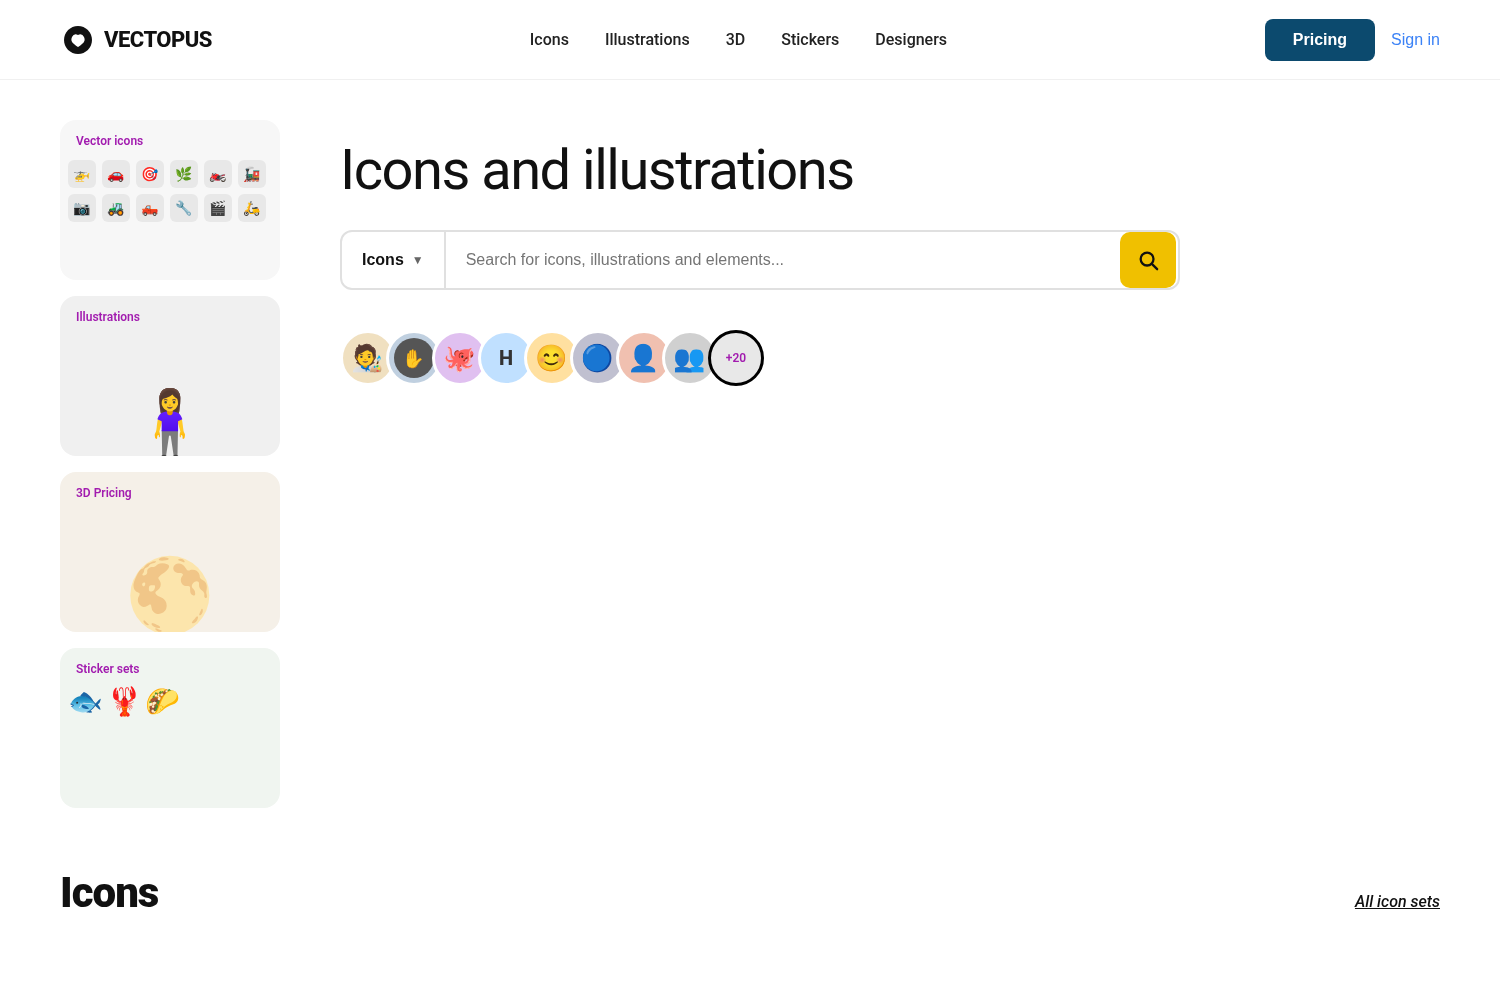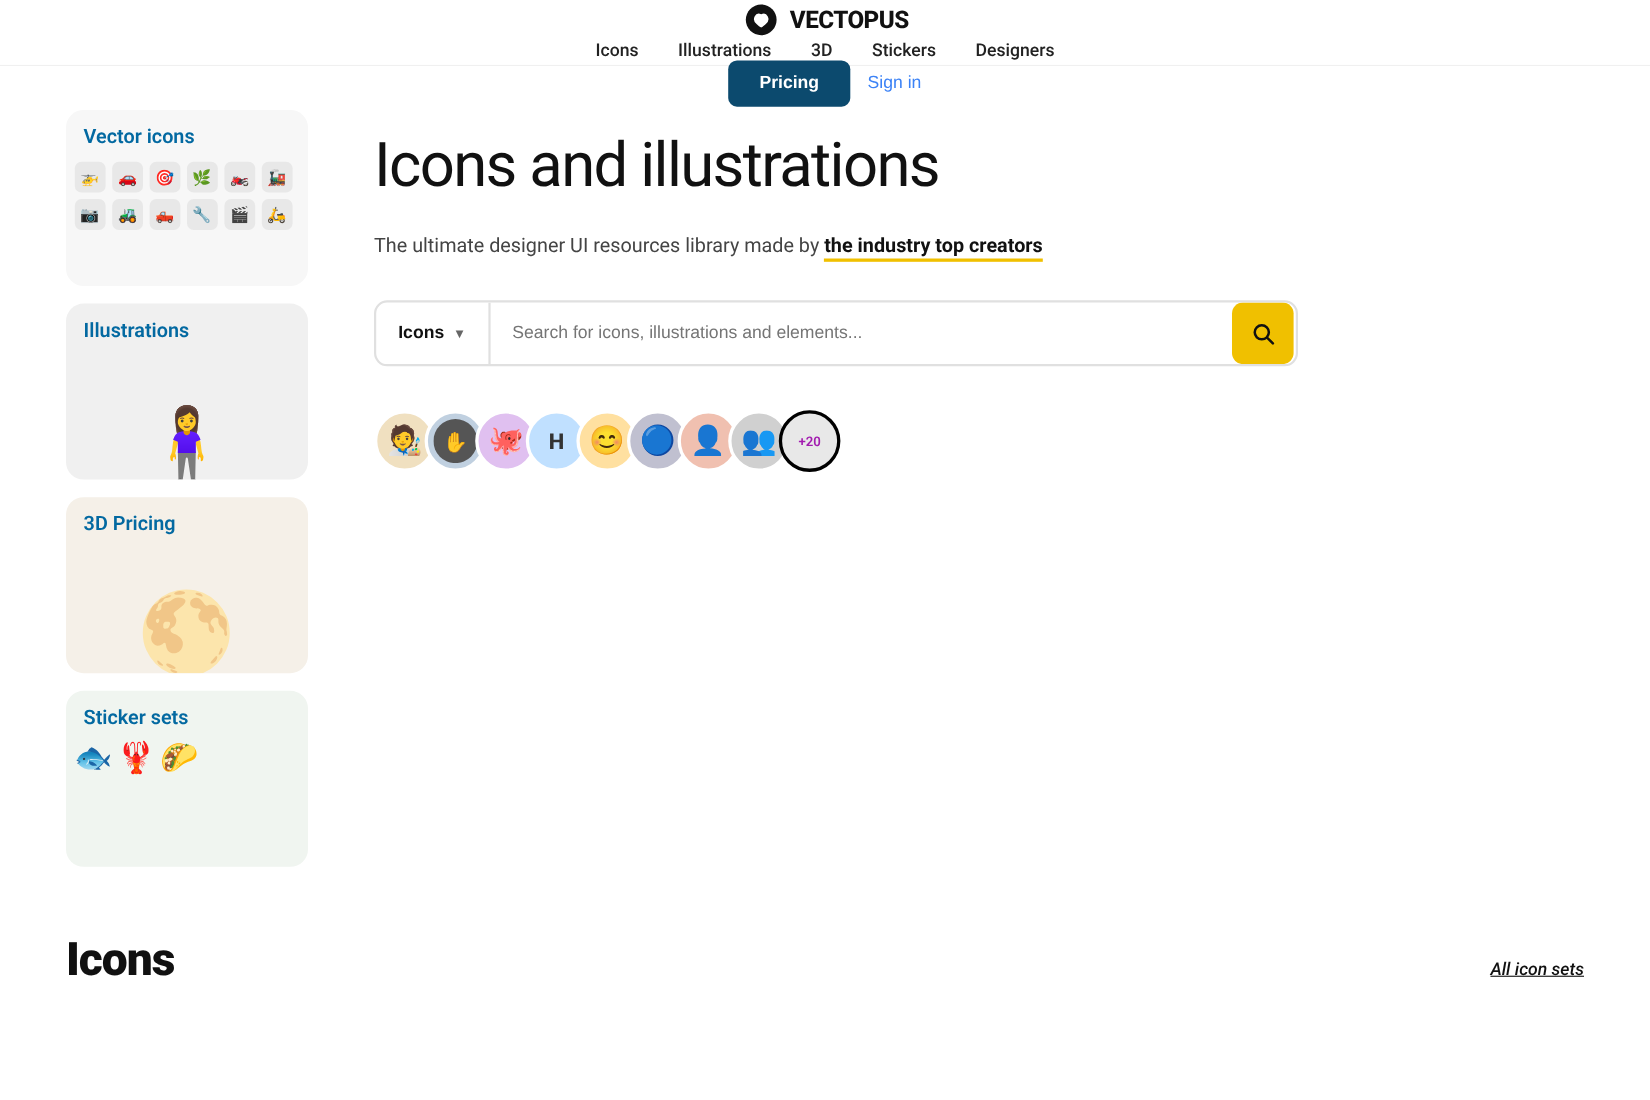--- a/index.html
+++ b/index.html
@@ -10,23 +10,22 @@
       width: 1500px;
       min-height: 1000px;
     }
 
     
     .navbar {
       display: flex;
       align-items: center;
       justify-content: space-between;
       padding: 0 60px;
-      height: 60px;
+      height: 80px;
       border-bottom: 1px solid #f0f0f0;
-      flex-direction: column;
     }
     .logo {
       display: flex;
       align-items: center;
       gap: 8px;
       font-weight: 800;
       font-size: 22px;
       letter-spacing: -0.5px;
     }
     .logo-icon {
@@ -88,23 +87,23 @@
       border-radius: 16px;
       overflow: hidden;
       background: #f7f7f7;
       cursor: pointer;
       position: relative;
       height: 160px;
       display: flex;
       flex-direction: column;
     }
     .sidebar-card-label {
-      font-size: 18px;
+      font-size: 12px;
       font-weight: 600;
-      color: #0369a1;
+      color: #a21caf;
       padding: 14px 16px 8px;
     }
     .sidebar-card-visual {
       flex: 1;
       overflow: hidden;
       position: relative;
     }
 
     
     .card-vector-icons .icons-scatter {
@@ -390,24 +389,20 @@
       </div>
     </div>
 
   </aside>
 
   <main class="hero">
     <h1 class="hero-headline">
       <span>Icons and illustrations</span><br>
     </h1>
 
-    <p class="hero-subtext">
-      <span>The ultimate designer UI resources library made by</span>
-      <span class="highlight">the industry top creators</span>
-    </p>
 
     <div class="search-bar">
       <button class="search-category">
         <span>Icons</span>
         <span class="chevron">▼</span>
       </button>
       <input class="search-input" type="text" placeholder="Search for icons, illustrations and elements..." style="">
       <button class="search-btn">
         <svg viewBox="0 0 24 24" fill="none" stroke="#111" stroke-width="2.5" stroke-linecap="round" stroke-linejoin="round">
           <circle cx="11" cy="11" r="7"></circle>

